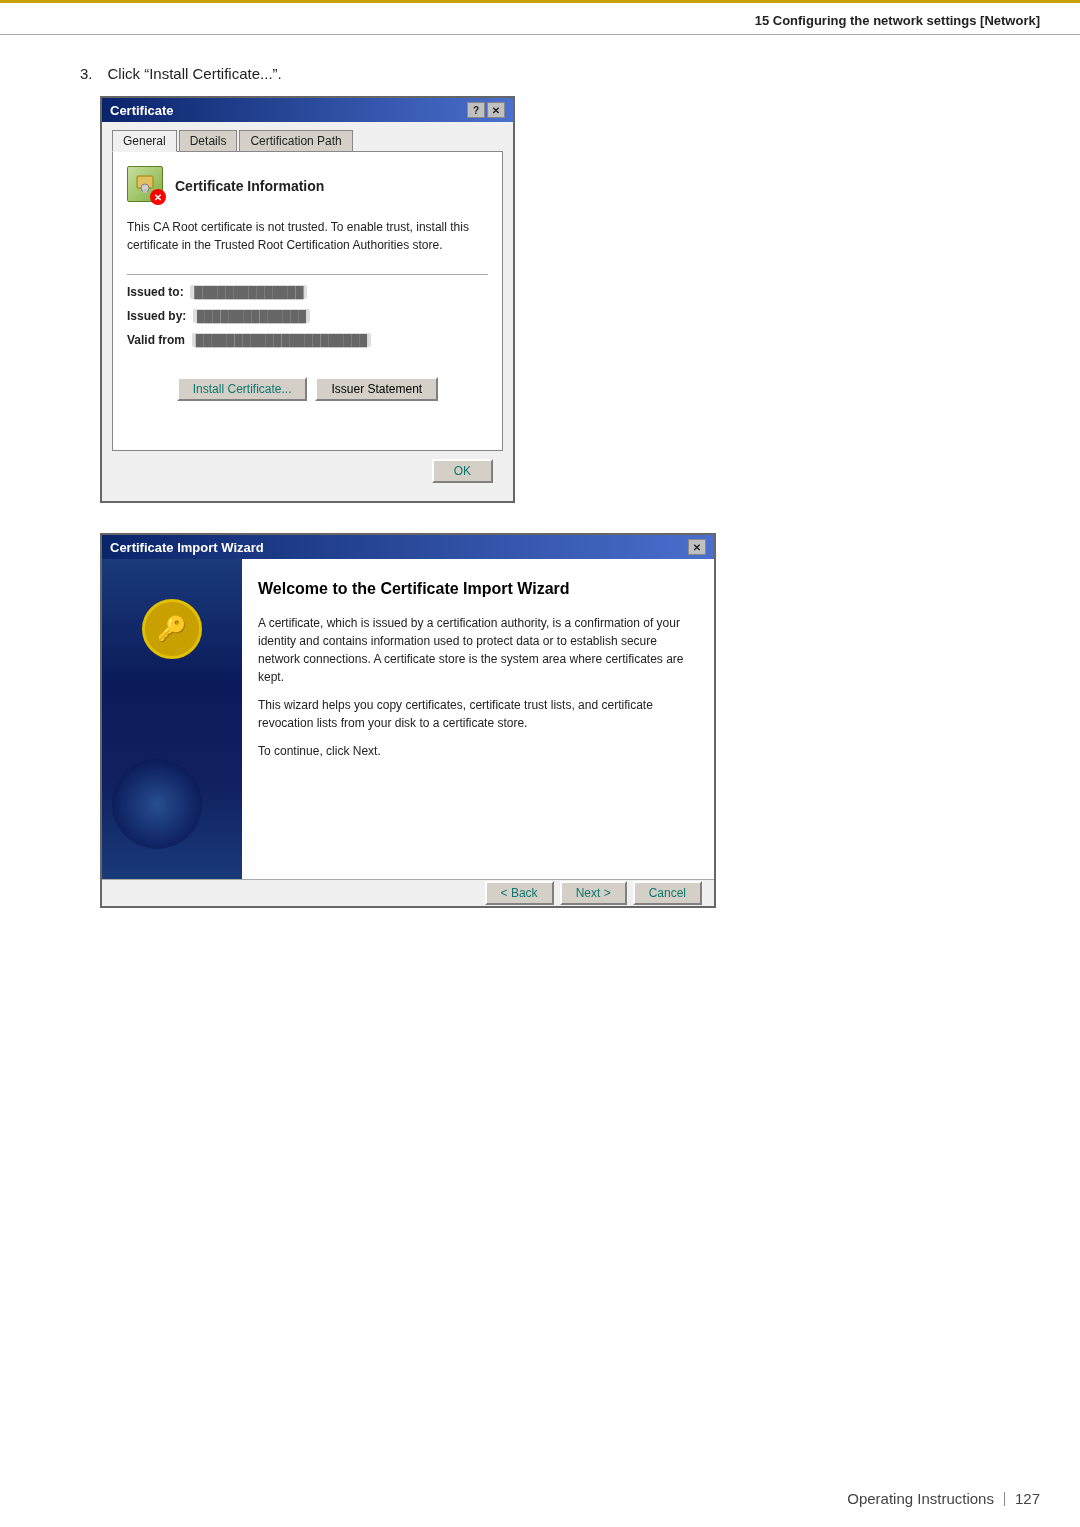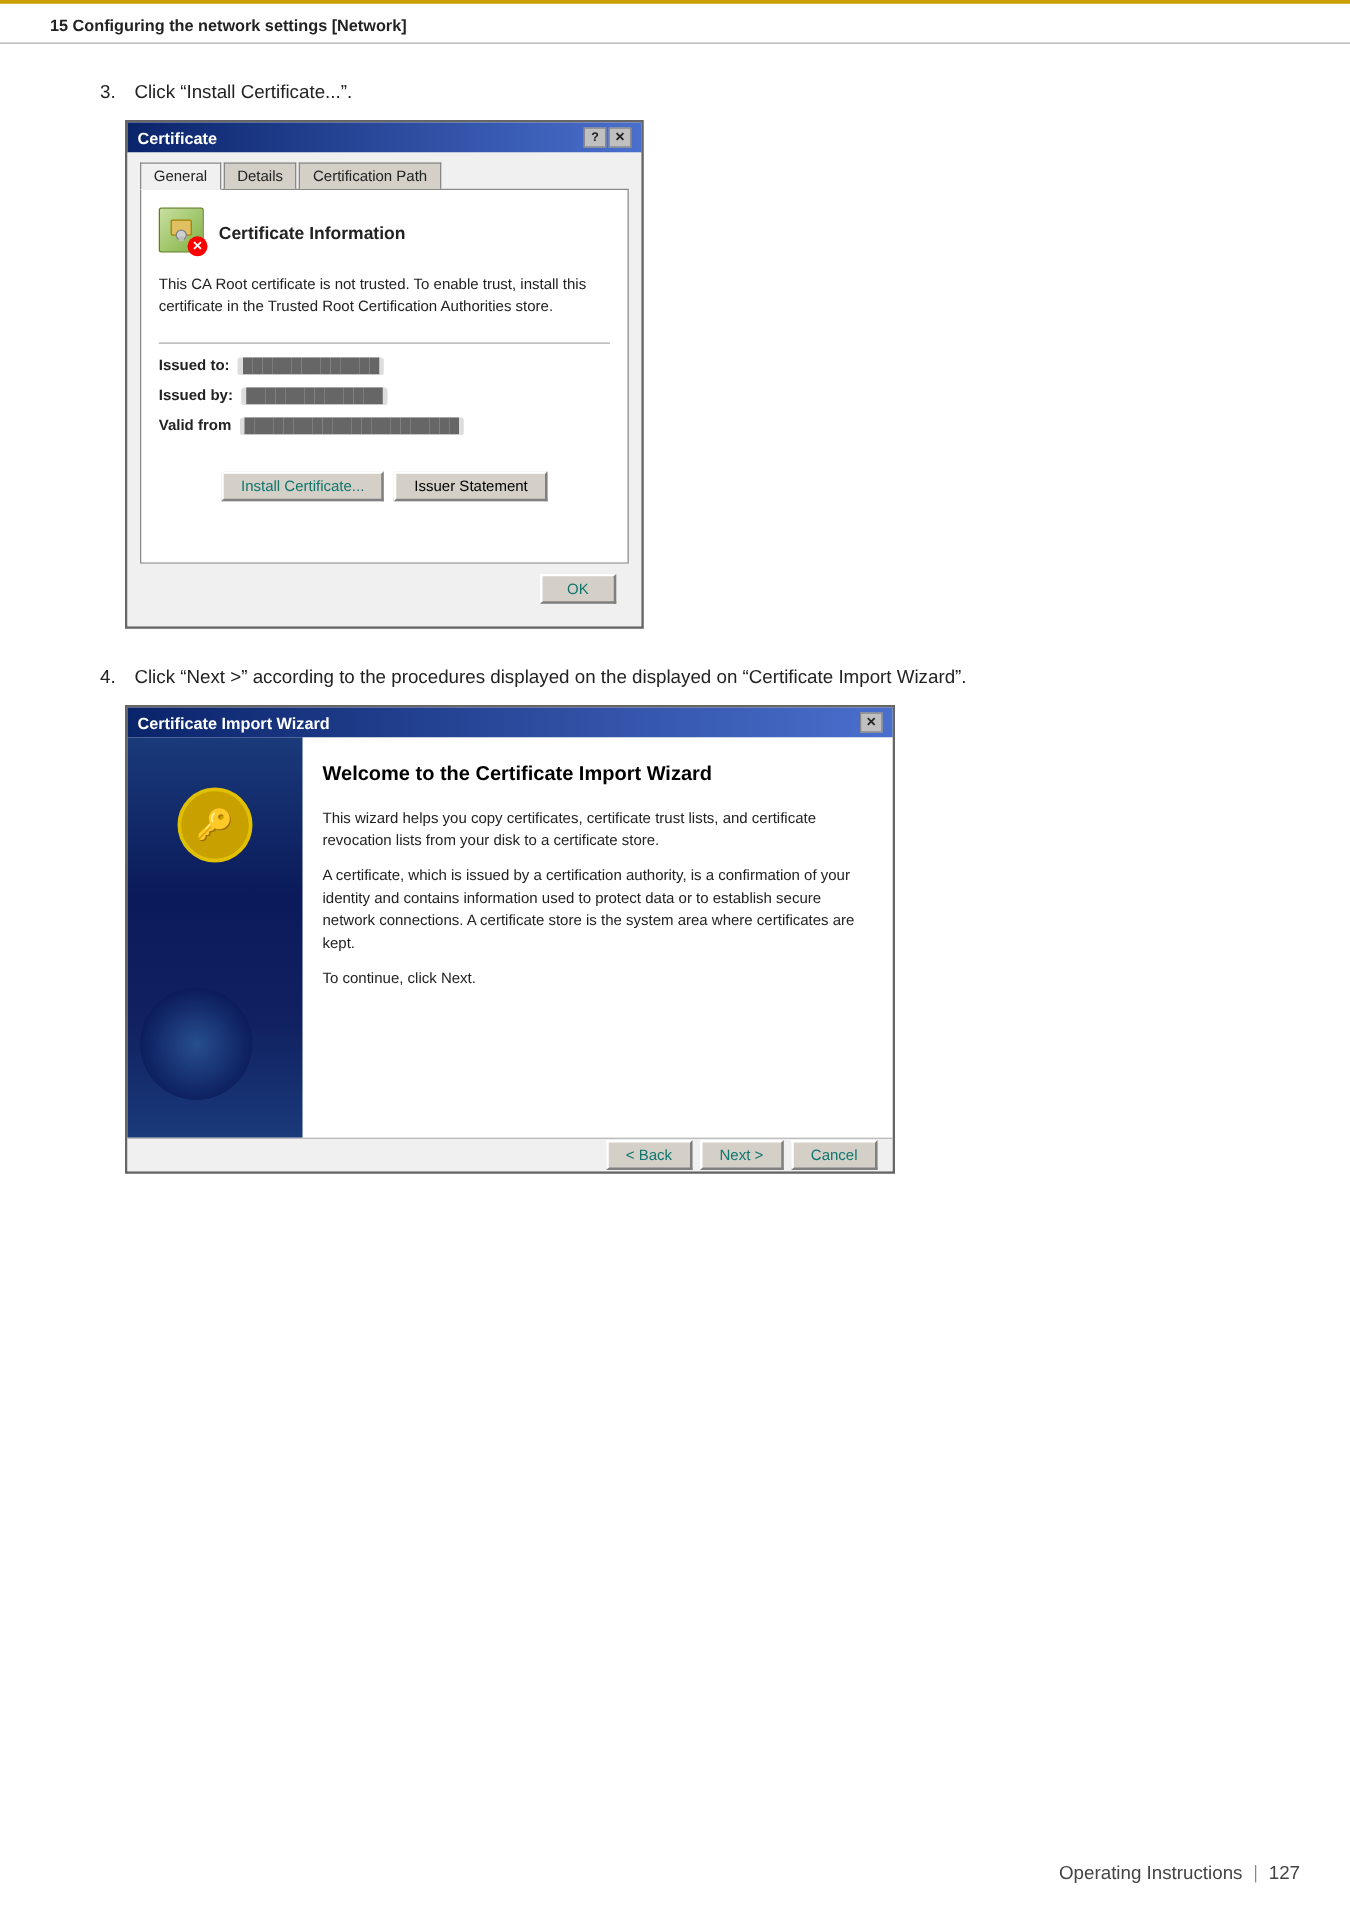--- a/index.html
+++ b/index.html
@@ -10,20 +10,21 @@
       min-height: 1527px;
       position: relative;
       font-size: 15px;
       color: #222;
     }
 
     
     .header-bar {
       border-top: 3px solid #c8a000;
       padding: 10px 40px 6px 40px;
+      text-align: right;
       font-size: 13px;
       font-weight: bold;
       color: #222;
       border-bottom: 1px solid #aaa;
       margin-bottom: 30px;
     }
 
     .content-area {
       padding: 0 80px 40px 80px;
     }
@@ -420,41 +421,38 @@
         </div>
 
         <div class="dialog-footer">
           <button class="btn btn-ok">OK</button>
         </div>
       </div>
     </div>
   </div>
 
   <div class="step">
-    <div class="step4-text">
-      <span>4. Click “Next &gt;” according to the procedures displayed on the displayed on “Certificate Import Wizard”.</span>
-    </div>
 
     <div class="wizard-dialog">
       <div class="wizard-titlebar">
         <span>Certificate Import Wizard</span>
         <div class="titlebar-btn">✕</div>
       </div>
 
       <div class="wizard-body">
 
         <div class="wizard-sidebar">
           <div class="wizard-sidebar-key">🔑</div>
           <div class="wizard-sidebar-decor"></div>
         </div>
 
         <div class="wizard-content">
           <div class="wizard-title">Welcome to the Certificate Import Wizard</div>
+          <div class="wizard-description">A certificate, which is issued by a certification authority, is a confirmation of your identity and contains information used to protect data or to establish secure network connections. A certificate store is the system area where certificates are kept.</div>
           <div class="wizard-description">This wizard helps you copy certificates, certificate trust lists, and certificate revocation lists from your disk to a certificate store.</div>
-          <div class="wizard-description">A certificate, which is issued by a certification authority, is a confirmation of your identity and contains information used to protect data or to establish secure network connections. A certificate store is the system area where certificates are kept.</div>
           <div class="wizard-description">To continue, click Next.</div>
         </div>
       </div>
 
       <div class="wizard-footer">
         <button class="btn">&lt; Back</button>
         <button class="btn">Next &gt;</button>
         <button class="btn">Cancel</button>
       </div>
     </div>

